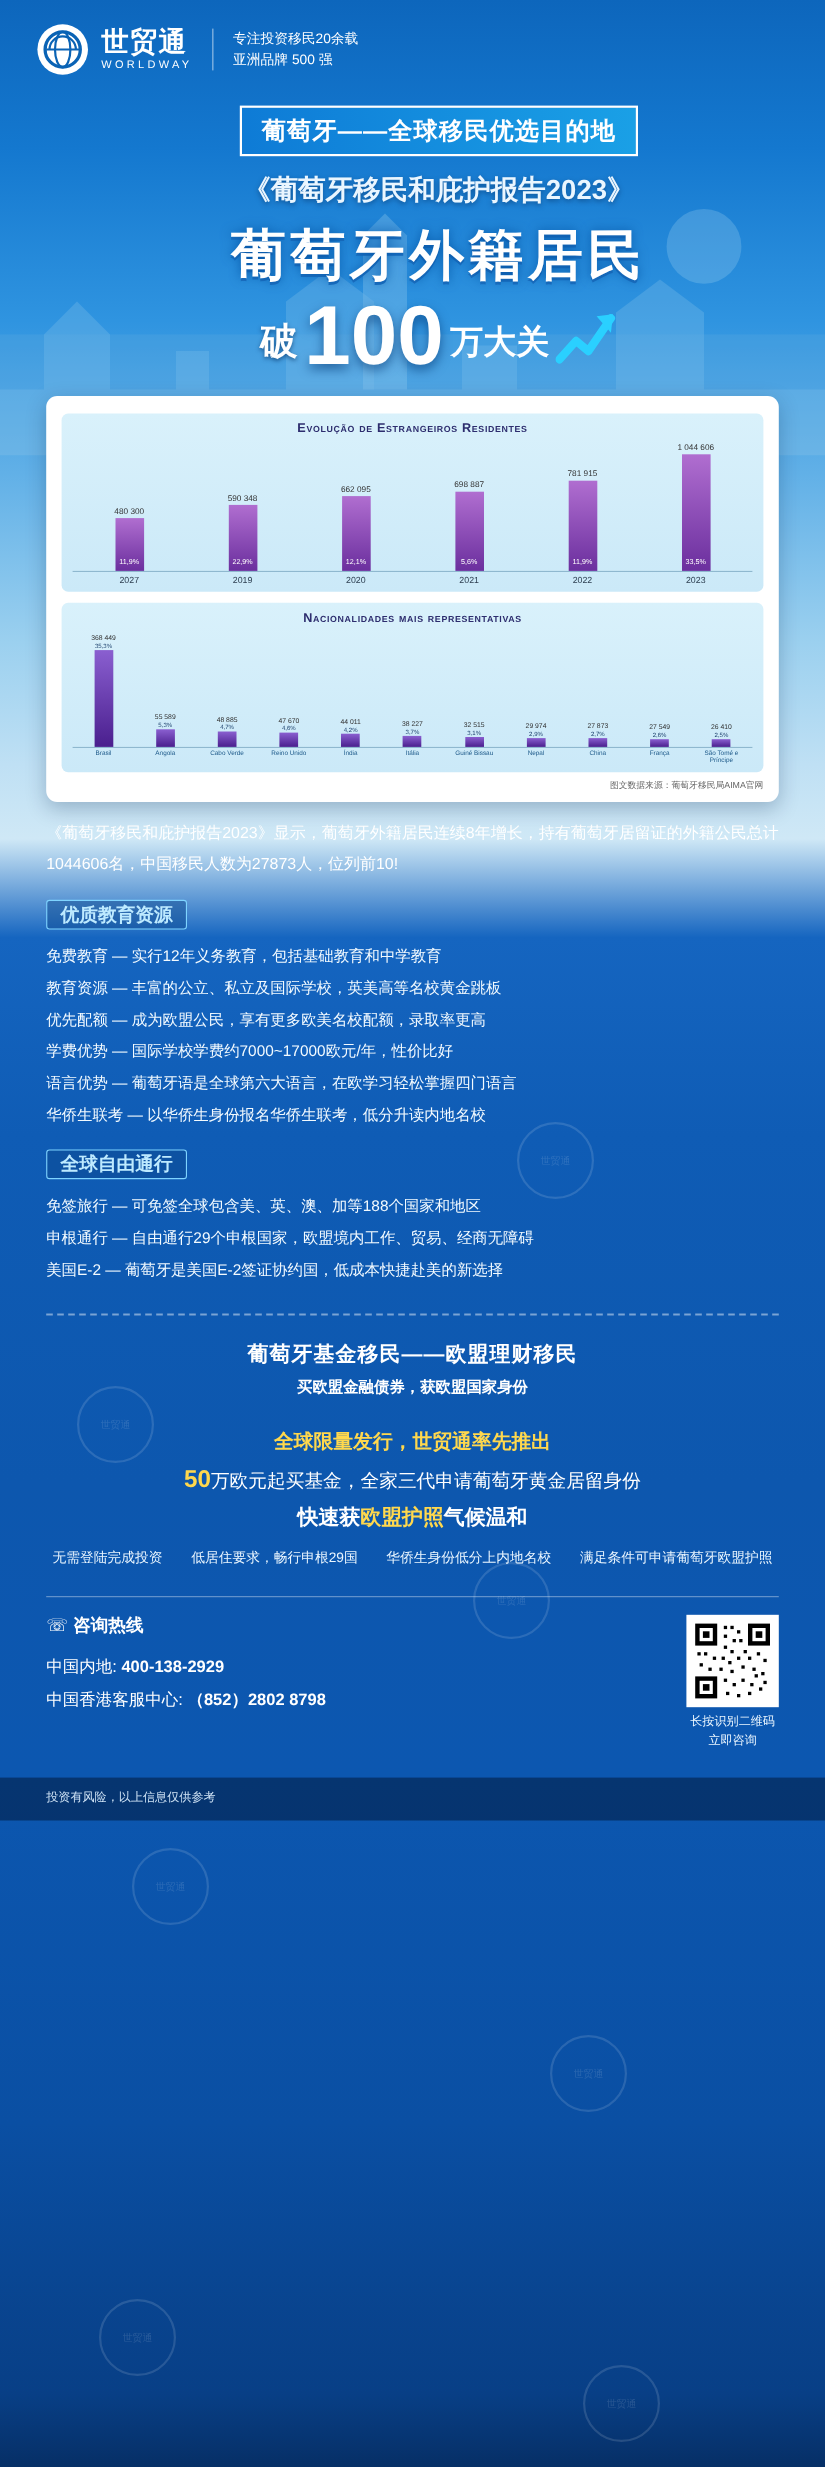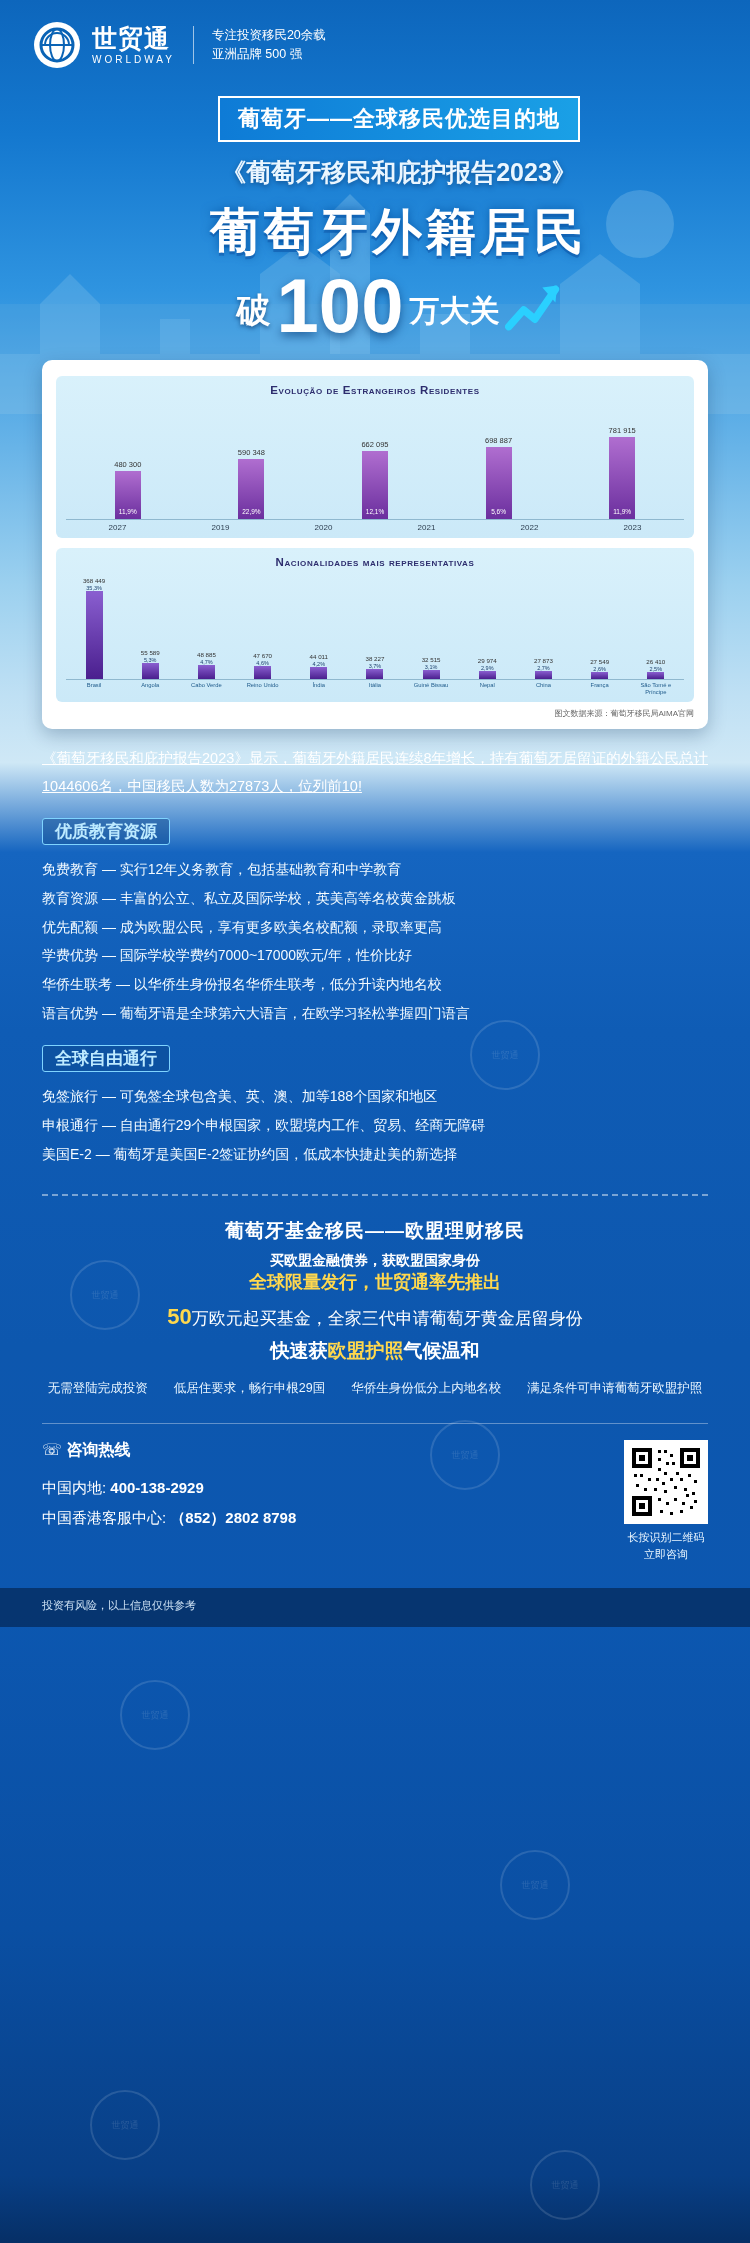--- a/index.html
+++ b/index.html
@@ -189,21 +189,20 @@
   .x2-labels div { width: 8%; text-align: center; font-size: 5.8px; color: #1e5a8a; line-height: 1.2; }
   .src-note { text-align: right; font-size: 8px; color: #666; margin-top: 6px; }
 
   
   .intro {
     margin: 16px 42px 0 42px;
     font-size: 14.5px;
     line-height: 1.9;
     color: #fff;
     text-align: justify;
-    text-decoration: underline;
   }
 
   .section { margin: 18px 42px 0 42px; }
   .sec-head {
     display: inline-block;
     border: 1px solid #7fd4ff;
     border-radius: 3px;
     padding: 1px 12px;
     font-size: 17px;
     font-weight: bold;
@@ -221,21 +220,21 @@
   
   .dash-div {
     margin: 26px 42px 0 42px;
     border-top: 2px dashed rgba(255,255,255,.45);
   }
 
   
   .promo { text-align: center; margin-top: 22px; padding: 0 40px; }
   .promo-l1 { font-size: 19px; font-weight: bold; color: #fff; letter-spacing: 1px; }
   .promo-l2 { font-size: 14px; font-weight: bold; color: #fff; margin-top: 8px; }
-  .promo-l3 { font-size: 18px; font-weight: bold; color: #ffd84d; margin-top: 0; }
+  .promo-l3 { font-size: 18px; font-weight: bold; color: #ffd84d; margin-top: 28px; }
   .promo-l4 { font-size: 17px; color: #fff; margin-top: 10px; }
   .promo-l4 .hl { color: #ffd84d; font-weight: bold; font-size: 22px; }
   .promo-l5 { font-size: 19px; font-weight: bold; color: #fff; margin-top: 8px; }
   .promo-l5 .hl { color: #ffd84d; }
   .promo-bullets {
     display: flex; flex-wrap: wrap; justify-content: center;
     gap: 10px 26px; margin-top: 16px;
   }
   .promo-bullets div { font-size: 12.5px; color: #eaf6ff; }
 
@@ -352,20 +351,26 @@
         <div class="bar-col">
           <div class="bar-val">698 887</div>
           <div class="bar" style="height:72px">
               <span>5,6%</span>
             </div>
         </div>
         <div class="bar-col">
           <div class="bar-val">781 915</div>
           <div class="bar" style="height:82px">
               <span>11,9%</span>
+            </div>
+        </div>
+        <div class="bar-col">
+          <div class="bar-val">1 044 606</div>
+          <div class="bar" style="height:106px">
+              <span>33,5%</span>
             </div>
         </div>
       </div>
       <div class="x-labels">
         <div>2027</div>
         <div>2019</div>
         <div>2020</div>
         <div>2021</div>
         <div>2022</div>
         <div>2023</div>
@@ -451,22 +456,22 @@
 
   <div class="intro">《葡萄牙移民和庇护报告2023》显示，葡萄牙外籍居民连续8年增长，持有葡萄牙居留证的外籍公民总计1044606名，中国移民人数为27873人，位列前10!</div>
 
   <div class="section">
     <div class="sec-head">优质教育资源</div>
     <ul class="sec-list">
       <li>免费教育 — 实行12年义务教育，包括基础教育和中学教育</li>
       <li>教育资源 — 丰富的公立、私立及国际学校，英美高等名校黄金跳板</li>
       <li>优先配额 — 成为欧盟公民，享有更多欧美名校配额，录取率更高</li>
       <li>学费优势 — 国际学校学费约7000~17000欧元/年，性价比好</li>
+      <li>语言优势 — 葡萄牙语是全球第六大语言，在欧学习轻松掌握四门语言</li>
       <li>华侨生联考 — 以华侨生身份报名华侨生联考，低分升读内地名校</li>
-      <li>语言优势 — 葡萄牙语是全球第六大语言，在欧学习轻松掌握四门语言</li>
     </ul>
   </div>
 
 
   <div class="section">
     <div class="sec-head">全球自由通行</div>
     <ul class="sec-list">
       <li>免签旅行 — 可免签全球包含美、英、澳、加等188个国家和地区</li>
       <li>申根通行 — 自由通行29个申根国家，欧盟境内工作、贸易、经商无障碍</li>
       <li>美国E-2 — 葡萄牙是美国E-2签证协约国，低成本快捷赴美的新选择</li>

